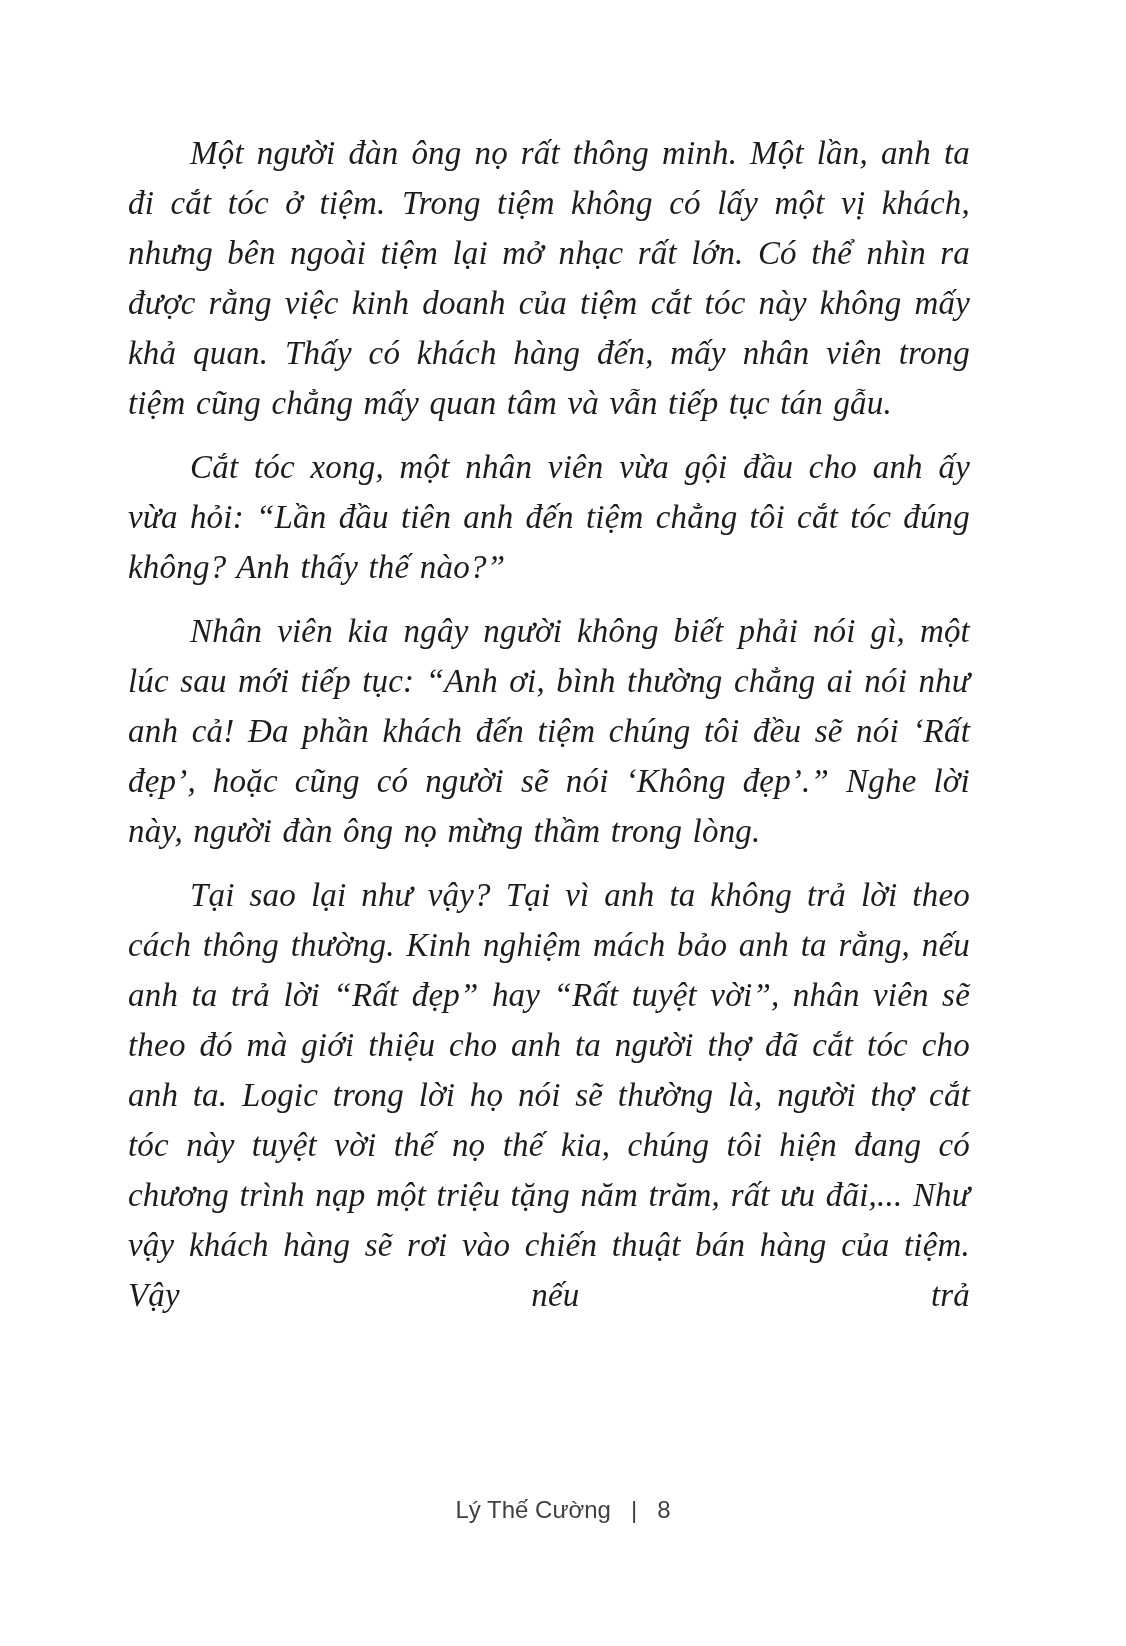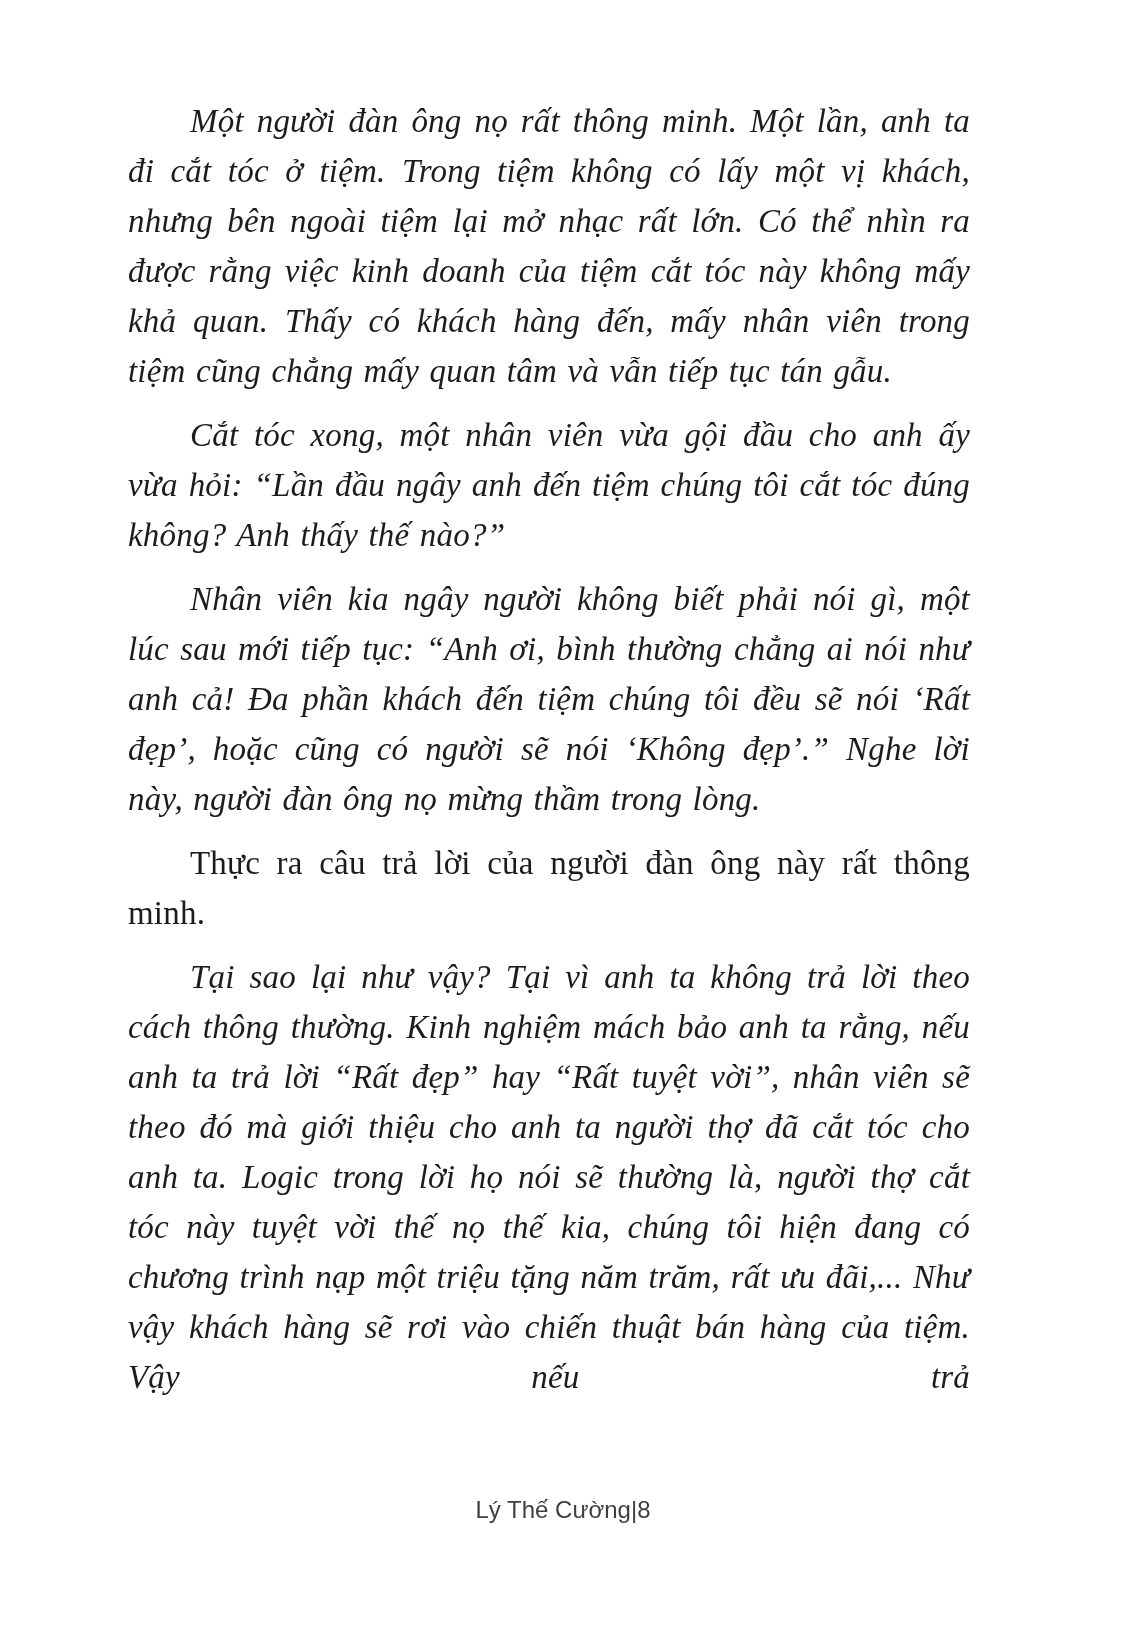--- a/index.html
+++ b/index.html
@@ -16,21 +16,21 @@
     overflow: hidden;
   }
   .page {
     position: absolute;
     inset: 0;
     background: #ffffff;
   }
   .text-block {
     position: absolute;
     left: 128px;
-    top: 96px;
+    top: 128px;
     width: 842px;
   }
   .text-block p {
     margin: 0 0 14px 0;
     font-size: 33px;
     line-height: 50px;
     text-align: justify;
     text-indent: 62px;
     letter-spacing: 0.2px;
     word-spacing: 2px;
@@ -46,38 +46,38 @@
     font-style: italic;
   }
   .footer {
     position: absolute;
     left: 0;
     right: 0;
     top: 1496px;
     display: flex;
     justify-content: center;
     align-items: baseline;
+    gap: 20px;
     font-family: "Liberation Sans", sans-serif;
     font-size: 24px;
     color: #3f3f3f;
   }
   .footer .sep {
     color: #3f3f3f;
   }
 </style>
 </head>
 <body>
 
 <div class="page">
 
   <div class="text-block">
     <p class="story">Một người đàn ông nọ rất thông minh. Một lần, anh ta đi cắt tóc ở tiệm. Trong tiệm không có lấy một vị khách, nhưng bên ngoài tiệm lại mở nhạc rất lớn. Có thể nhìn ra được rằng việc kinh doanh của tiệm cắt tóc này không mấy khả quan. Thấy có khách hàng đến, mấy nhân viên trong tiệm cũng chẳng mấy quan tâm và vẫn tiếp tục tán gẫu.</p>
-    <p class="story">Cắt tóc xong, một nhân viên vừa gội đầu cho anh ấy vừa hỏi: “Lần đầu ngây anh đến tiệm chúng tôi cắt tóc đúng không? Anh thấy thế nào?”</p>
+    <p class="story">Cắt tóc xong, một nhân viên vừa gội đầu cho anh ấy vừa hỏi: “Lần đầu tiên anh đến tiệm chẳng tôi cắt tóc đúng không? Anh thấy thế nào?”</p>
     <p class="story">Nhân viên kia ngây người không biết phải nói gì, một lúc sau mới tiếp tục: “Anh ơi, bình thường chẳng ai nói như anh cả! Đa phần khách đến tiệm chúng tôi đều sẽ nói ‘Rất đẹp’, hoặc cũng có người sẽ nói ‘Không đẹp’.” Nghe lời này, người đàn ông nọ mừng thầm trong lòng.</p>
-    <p class="commentary">Thực ra câu trả lời của người đàn ông này rất thông minh.</p>
     <p class="commentary continues">Tại sao lại như vậy? Tại vì anh ta không trả lời theo cách thông thường. Kinh nghiệm mách bảo anh ta rằng, nếu anh ta trả lời “Rất đẹp” hay “Rất tuyệt vời”, nhân viên sẽ theo đó mà giới thiệu cho anh ta người thợ đã cắt tóc cho anh ta. Logic trong lời họ nói sẽ thường là, người thợ cắt tóc này tuyệt vời thế nọ thế kia, chúng tôi hiện đang có chương trình nạp một triệu tặng năm trăm, rất ưu đãi,... Như vậy khách hàng sẽ rơi vào chiến thuật bán hàng của tiệm. Vậy nếu trả</p>
   </div>
 
   <div class="footer">
     <span>Lý Thế Cường</span>
     <span class="sep">|</span>
     <span>8</span>
   </div>
 
 </div>

